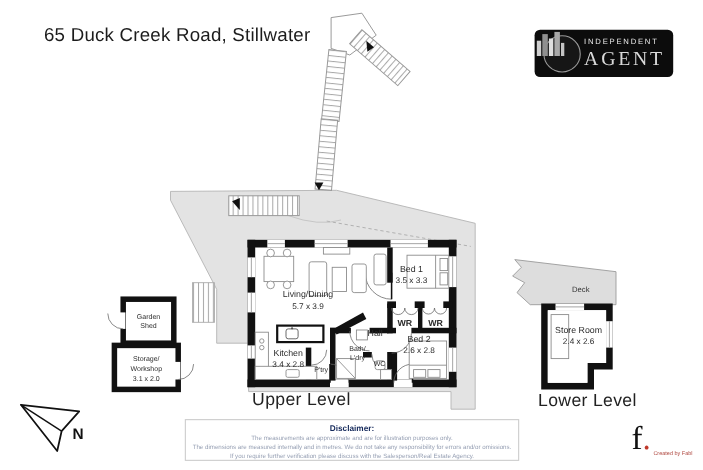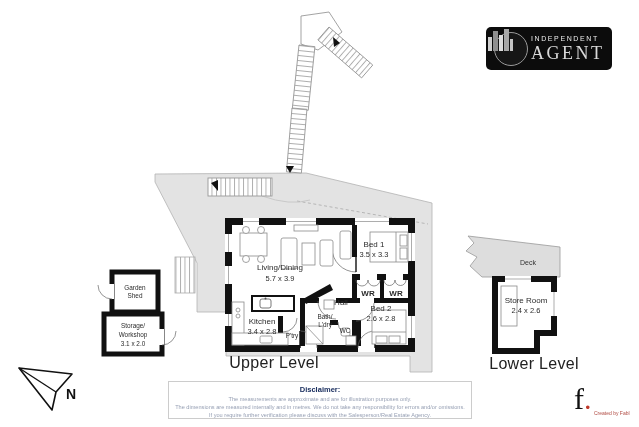--- a/index.html
+++ b/index.html
@@ -33,20 +33,21 @@
   .level{font-size:16px;fill:#222;font-weight:400;letter-spacing:.3px;}
   .wr{font-size:8px;font-weight:bold;}
   .deckt{font-size:7px;font-weight:500;fill:#333;}
   .north{font-size:14px;font-weight:bold;fill:#111;}
 </style>
 </head>
 <body>
 
 <div id="canvas">
 
+  <div class="title">65 Duck Creek Road, Stillwater</div>
 
   <div class="logo">
     <div class="logo-circle">
       <svg width="28" height="24" viewBox="0 0 28 24">
         <rect x="2" y="10" width="4" height="14" fill="#cfcfcf"></rect>
         <rect x="7" y="4" width="5" height="20" fill="#8f8f8f"></rect>
         <rect x="13" y="8" width="4" height="16" fill="#dedede"></rect>
         <rect x="18" y="2" width="5" height="22" fill="#a8a8a8"></rect>
         <rect x="24" y="12" width="3" height="12" fill="#c4c4c4"></rect>
       </svg>

